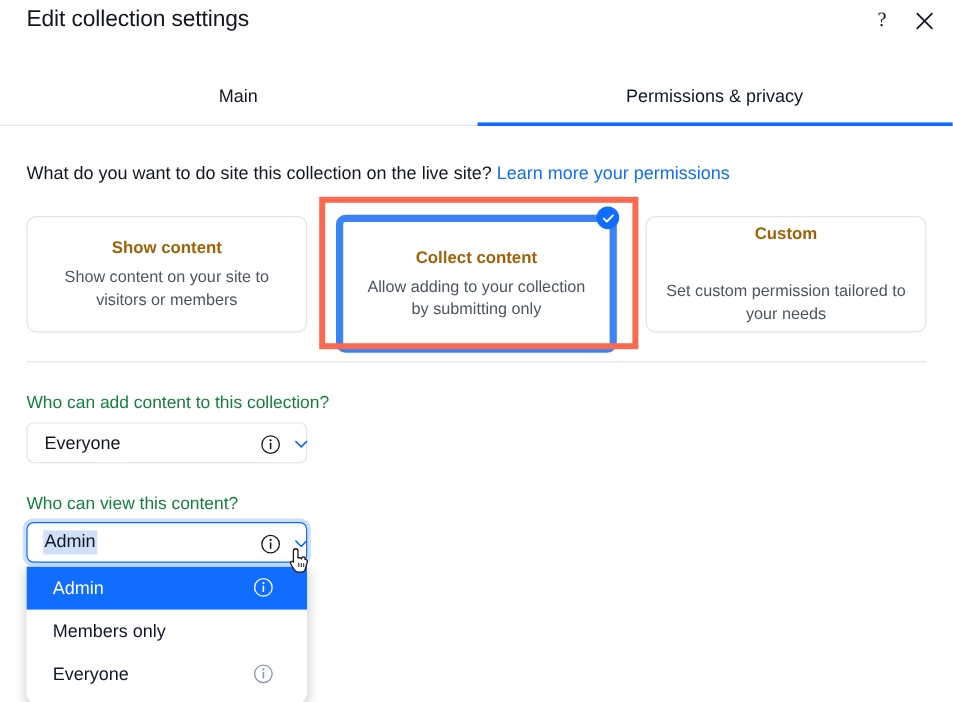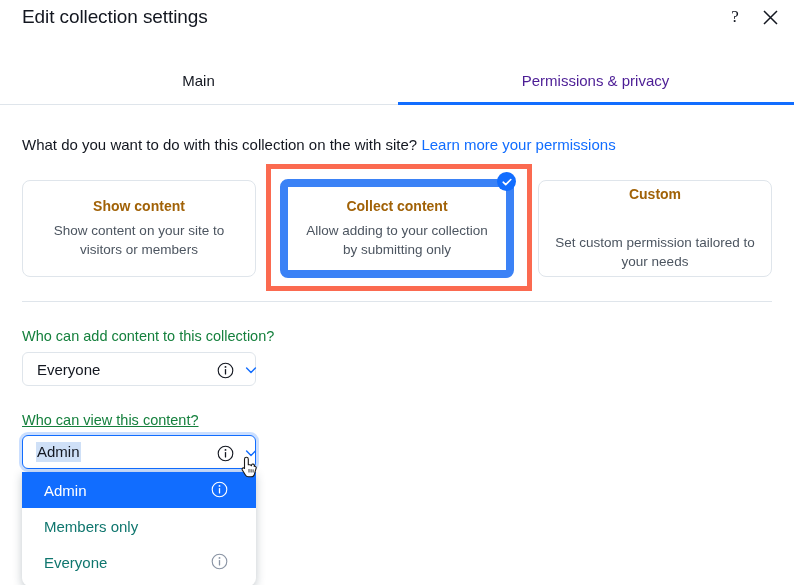--- a/index.html
+++ b/index.html
@@ -40,21 +40,21 @@
   .tabbar {
     position: absolute; left: 0; top: 56px; width: 794px; height: 50px;
   }
   .tab {
     position: absolute; top: 0; height: 48px;
     display: flex; align-items: center; justify-content: center;
     font-size: 15px; cursor: pointer;
     background: none; border: none; padding: 0;
   }
   .tab-main { left: 0px; width: 397px; color: #131720; }
-  .tab-perm { left: 397px; width: 397px; color: #4c1d95; }
+  .tab-perm { left: 397px; width: 397px; color: #0f172a; }
   .tab-underline-base {
     position: absolute; left: 0; top: 104px; width: 794px; height: 1px;
     background: #dfe5eb;
   }
   .tab-underline-active {
     position: absolute; left: 398px; top: 102px; width: 396px; height: 3px;
     background: #116dff;
   }
 
   
@@ -72,22 +72,22 @@
     position: absolute; top: 180px; height: 97px;
     border: 1px solid #dfe5eb; border-radius: 8px;
     background: #fff;
     display: flex; flex-direction: column; align-items: center; justify-content: center;
     cursor: pointer; pointer-events: auto;
     padding: 0 14px;
   }
   .card-1 { left: 22px; width: 234px; }
   .card-2 {
     left: 280px; width: 234px;
-    border: 8px solid #3b82f6;
-    top: 179px; height: 99px;
+    border: 6px solid #3b82f6;
+    top: 179px; height: 115px;
   }
   .card-3 { left: 538px; width: 234px; gap: 24px; }
   .card-title {
     font-size: 14px; font-weight: bold; color: #a16207;
     margin-bottom: 7px; text-align: right;
   }
   .card-desc {
     font-size: 13.5px; color: #4c5560; text-align: center; line-height: 19px;
   }
   .check-badge {
@@ -112,21 +112,21 @@
     position: absolute; left: 22px; top: 301px; width: 750px; height: 1px;
     background: #dfe5eb;
   }
 
   
   .field-label {
     position: absolute; left: 22px;
     font-size: 14.5px; color: #15803d;
   }
   .label-1 { top: 328px; }
-  .label-2 { top: 412px; text-decoration: underline; }
+  .label-2 { top: 412px; }
 
   .select-box {
     position: absolute; left: 22px; width: 234px; height: 34px;
     border: 1px solid #dfe5eb; border-radius: 6px;
     background: #fff; cursor: pointer;
     display: flex; align-items: center;
   }
   .select-1 { top: 352px; }
   .select-2 {
     top: 435px;
@@ -164,21 +164,21 @@
     overflow: hidden;
     padding-bottom: 6px;
   }
   .dd-item {
     position: relative;
     height: 36px;
     display: flex; align-items: center;
     font-size: 15px;
     cursor: pointer;
     padding-left: 22px;
-    color: #0f766e;
+    color: #0f172a;
   }
   .dd-item.active { background: #116dff; color: #ffffff; }
   .dd-info {
     position: absolute; left: 189px; top: 9px;
     width: 18px; height: 18px;
   }
   .dd-info svg { display: block; }
 
   
   .cursor {
@@ -210,21 +210,21 @@
       <span>Main</span>
     </button>
     <button class="tab tab-perm">
       <span>Permissions &amp; privacy</span>
     </button>
   </div>
   <div class="tab-underline-base"></div>
   <div class="tab-underline-active"></div>
 
   <div class="question">
-    <span>What do you want to do with this collection on the with site?</span>
+    <span>What do you want to do site this collection on the live site?</span>
     <a class="link" href="#">Learn more your permissions</a>
   </div>
 
   <div class="cards">
     <div class="card card-1">
       <div class="card-title">Show content</div>
       <div class="card-desc">Show content on your site to visitors or members</div>
     </div>
 
     <div class="card card-2">

